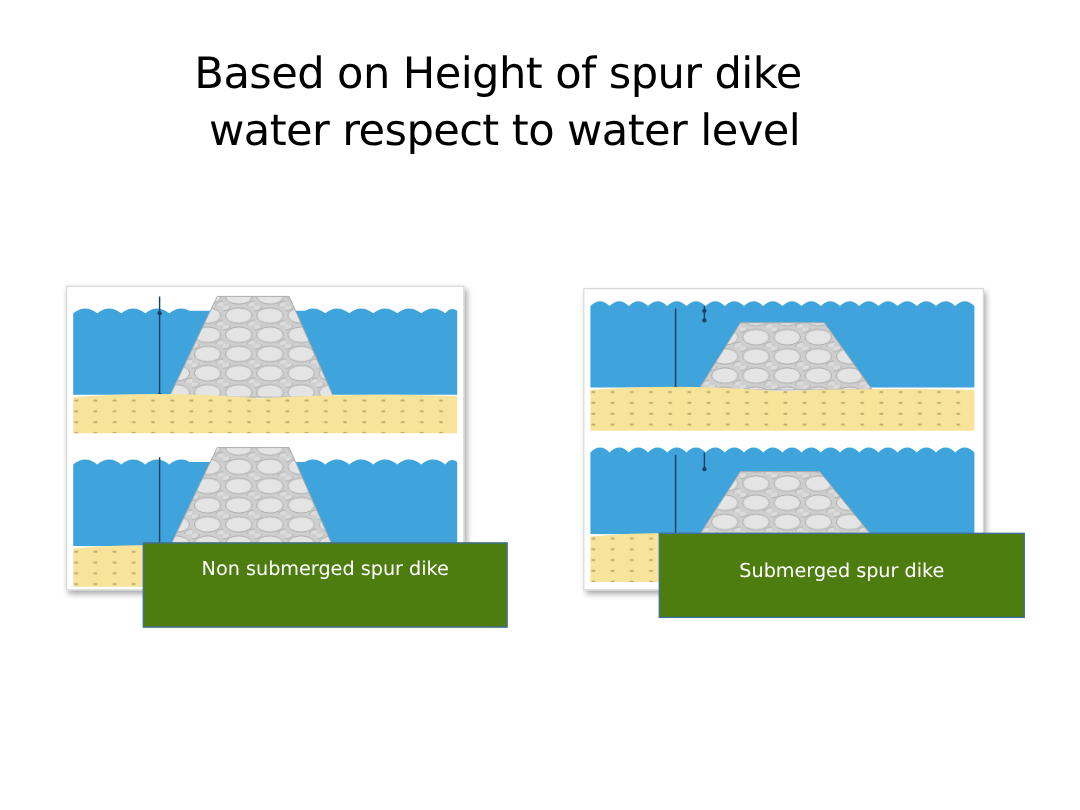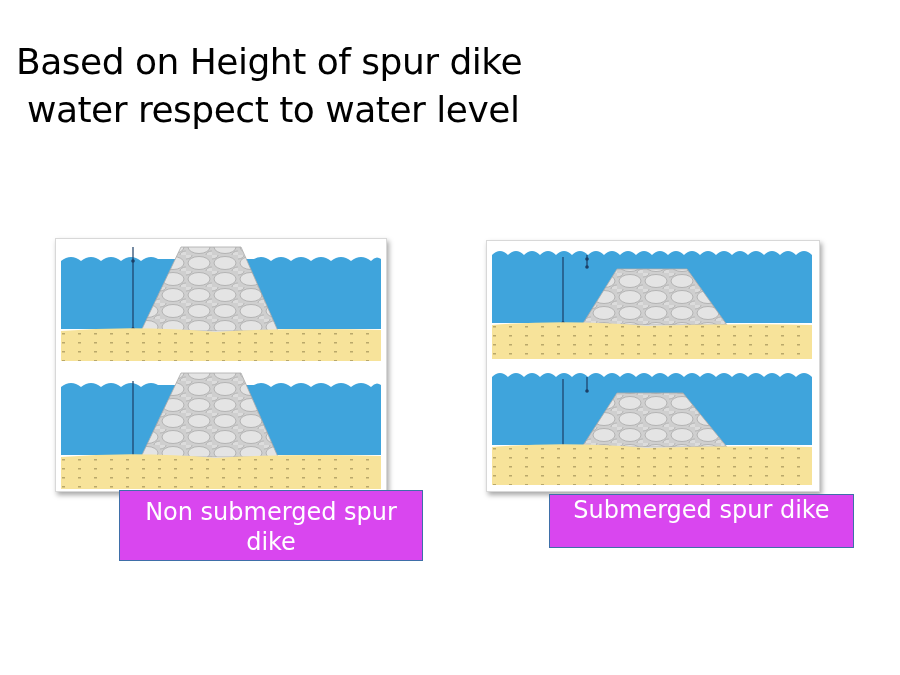--- a/index.html
+++ b/index.html
@@ -1,21 +1,21 @@
 <!DOCTYPE html>
 <html><head>
 <meta charset="utf-8">
 <style>
   html, body { margin:0; padding:0; background:#fff; }
   body { width:900px; height:675px; position:relative; overflow:hidden; font-family:"Liberation Sans", sans-serif; }
-  .title { position:absolute; left:0; top:38px; width:830px; font-size:36px; line-height:48px; color:#000; font-family:"DejaVu Sans", sans-serif; font-weight:normal; letter-spacing:-0.5px;padding-left:16px; }
+  .title { position:absolute; left:0; top:38px; width:830px; text-align:center; font-size:36px; line-height:48px; color:#000; font-family:"DejaVu Sans", sans-serif; font-weight:normal; letter-spacing:-0.5px; }
   .title div { white-space:pre; }
   .panel { position:absolute; background:#fff; box-shadow:2px 3px 5px rgba(0,0,0,0.35); border:1px solid #d8d8d8; }
   .panel svg { display:block; }
-  .caption { position:absolute; background:#d946ef; color:#fff; font-family:"DejaVu Sans", sans-serif; font-size:24px; line-height:30px; text-align:center; border:1px solid #3f6fa8; box-sizing:border-box;margin-top:38px; }
+  .caption { position:absolute; background:#4d7c0f; color:#fff; font-family:"DejaVu Sans", sans-serif; font-size:16px; line-height:30px; text-align:center; border:1px solid #3f6fa8; box-sizing:border-box; }
 </style>
 </head>
 <body>
 
 <div class="title">
   <div>Based on Height of spur dike</div>
   <div> water respect to water level</div>
 </div>
 
 <div class="panel" style="left:55px; top:238px; width:330px; height:252px;">
@@ -85,15 +85,15 @@
     <g transform="translate(0,122)">
       <path d="M5,14 Q13,6 21,14 Q29,6 37,14 Q45,6 53,14 Q61,6 69,14 Q77,6 85,14 Q93,6 101,14 Q109,6 117,14 Q125,6 133,14 Q141,6 149,14 Q157,6 165,14 Q173,6 181,14 Q189,6 197,14 Q205,6 213,14 Q221,6 229,14 Q237,6 245,14 Q253,6 261,14 Q269,6 277,14 Q285,6 293,14 Q301,6 309,14 Q317,6 325,14 L325,82 L5,82 Z" fill="#3fa4dc"></path>
       <polygon points="130,30 196,30 240,84 95,84" fill="url(#stones2)" stroke="#aaa" stroke-width="0.8"></polygon>
       <line x1="76" y1="16" x2="76" y2="82" stroke="#1c3f66" stroke-width="1.2"></line>
       <line x1="100" y1="14" x2="100" y2="28" stroke="#1c3f66" stroke-width="1.2"></line>
       <circle cx="100" cy="28" r="1.8" fill="#1c3f66"></circle>
       <path d="M5,84 Q80,78 160,85 Q240,82 325,84 L325,122 L5,122 Z" fill="url(#dots2)"></path>
     </g>
   </svg>
 </div>
-<div class="caption" style="left:549px; top:456px; width:305px; height:54px; padding-top:0;">
+<div class="caption" style="left:549px; top:444px; width:305px; height:71px; padding-top:16px;">
   <span>Submerged spur dike</span>
 </div>
 
 </body></html>

